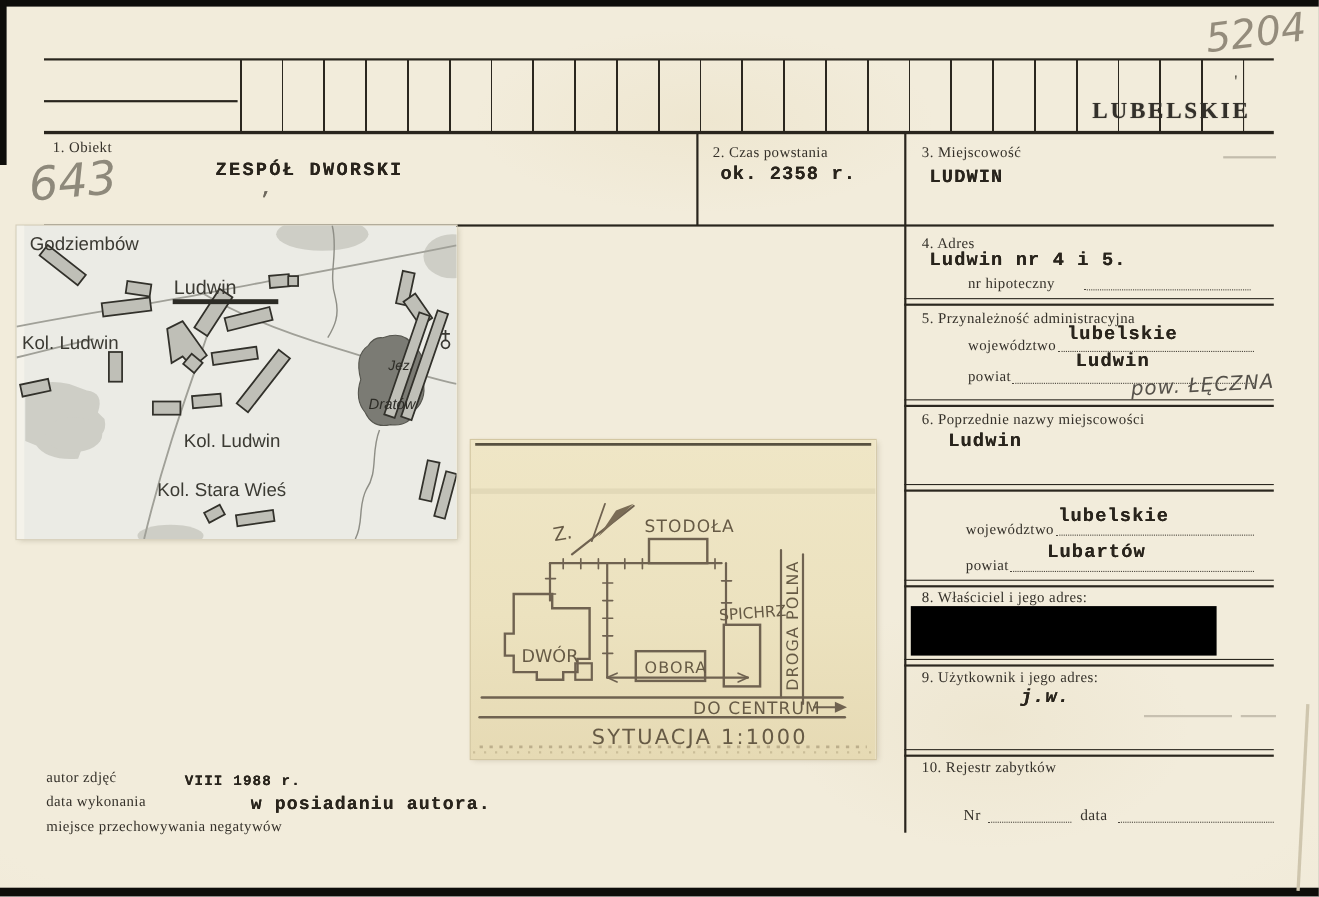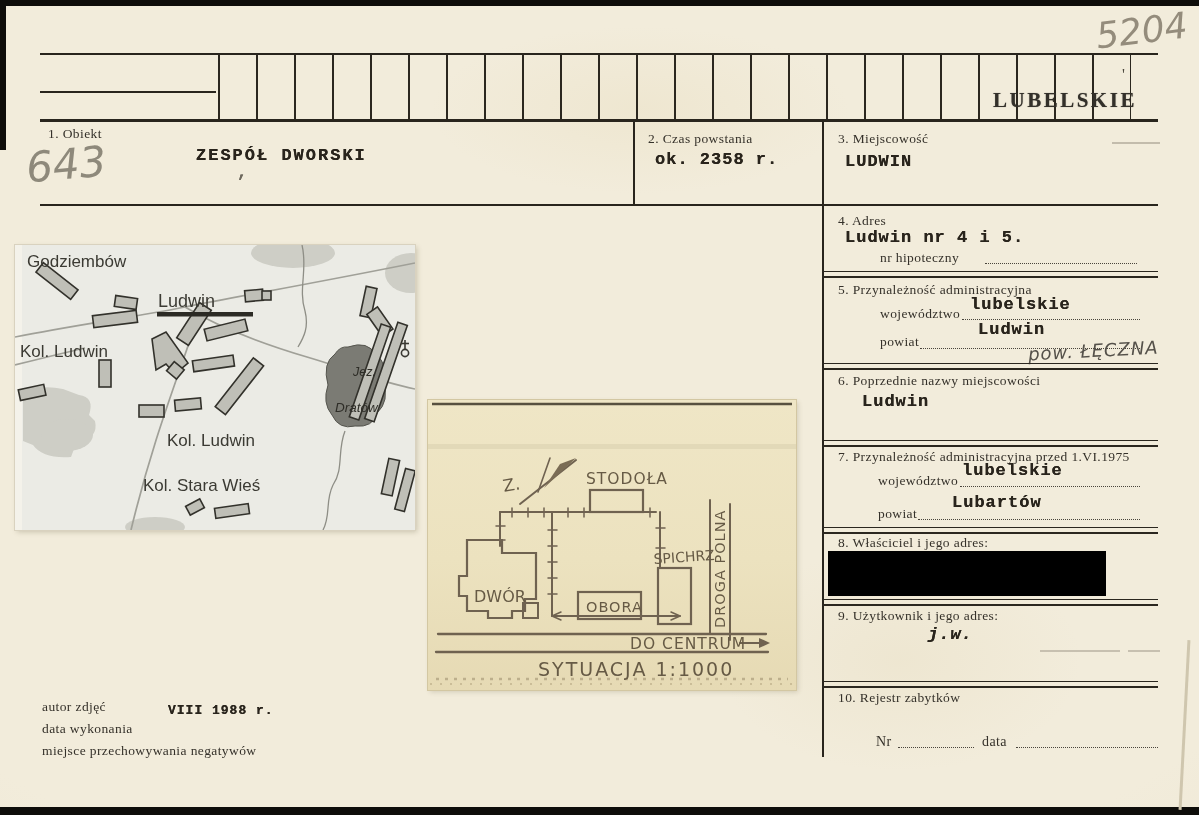--- a/index.html
+++ b/index.html
@@ -17,21 +17,21 @@
   .sep{position:absolute;left:822px;width:336px;height:4px;border-top:1px solid #2b271f;border-bottom:2px solid #2b271f;}
   .lab{position:absolute;font-family:"Liberation Serif","DejaVu Serif",serif;font-size:13.5px;color:#35312a;letter-spacing:.4px;white-space:nowrap;}
   .type{position:absolute;font-family:"Liberation Mono","DejaVu Sans Mono",monospace;font-weight:700;font-size:17px;color:#29241c;letter-spacing:1px;white-space:nowrap;text-shadow:0 0 .5px #29241c;}
   .dot{position:absolute;border-bottom:1.5px dotted #4a453c;height:1px;}
   .pencil{position:absolute;font-family:"DejaVu Sans",sans-serif;font-style:italic;color:#948c7c;white-space:nowrap;}
   .pen{position:absolute;font-family:"DejaVu Sans",sans-serif;font-style:italic;color:#55514a;white-space:nowrap;}
   .stamp{position:absolute;font-family:"Liberation Serif","DejaVu Serif",serif;font-weight:700;font-size:21px;letter-spacing:2.5px;color:#33302a;text-shadow:0 0 1px rgba(51,48,42,.55);white-space:nowrap;}
   .edge{position:absolute;background:#0e0d0a;}
   .tickstrip{position:absolute;left:218px;top:54px;width:913px;height:66px;
     background:repeating-linear-gradient(to right,#2b271f 0 1.6px,transparent 1.6px 38px);}
-  .photo{position:absolute;left:15px;top:205px;width:400px;height:285px;box-shadow:0 0 0 1px #d9d2bf, 2px 2px 5px rgba(80,70,40,.25);margin-top:40px;}
+  .photo{position:absolute;left:15px;top:205px;width:400px;height:285px;box-shadow:0 0 0 1px #d9d2bf, 2px 2px 5px rgba(80,70,40,.25);}
   .plan{position:absolute;left:428px;top:400px;width:368px;height:290px;
     background:linear-gradient(180deg,#efe6c6 0%,#ece2bf 55%,#e6dab4 100%);
     box-shadow:0 0 0 1px #d3c7a2, 2px 2px 5px rgba(80,70,40,.2);}
   svg text{user-select:none;}
 </style>
 </head>
 <body>
 
 <div id="card">
 
@@ -82,21 +82,20 @@
   <div class="dot" style="left:920px;top:347px;width:220px;"></div>
   <div class="pen" style="left:1028px;top:340px;font-size:18px;transform:rotate(-3deg);letter-spacing:1px;">pow. ŁĘCZNA</div>
 
   <div class="sep" style="top:363px;"></div>
 
   <div class="lab" style="left:838px;top:373px;">6.  Poprzednie nazwy miejscowości</div>
   <div class="type" style="left:862px;top:392px;">Ludwin</div>
 
   <div class="sep" style="top:440px;"></div>
 
-  <div class="lab" style="left:838px;top:449px;">7.  Przynależność administracyjna przed 1.VI.1975</div>
   <div class="type" style="left:962px;top:461px;">lubelskie</div>
   <div class="lab" style="left:878px;top:473px;">województwo</div>
   <div class="dot" style="left:960px;top:485px;width:180px;"></div>
   <div class="type" style="left:952px;top:493px;">Lubartów</div>
   <div class="lab" style="left:878px;top:506px;">powiat</div>
   <div class="dot" style="left:918px;top:518px;width:222px;"></div>
 
   <div class="sep" style="top:527px;"></div>
 
   <div class="lab" style="left:838px;top:535px;">8.  Właściciel i jego adres:</div>
@@ -234,14 +233,15 @@
         <text x="202" y="249" font-size="15.5" letter-spacing="1">DO CENTRUM</text>
         <text x="110" y="276" font-size="19" letter-spacing="2">SYTUACJA  1:1000</text>
       </g>
     </svg>
   </div>
 
   <div class="lab" style="left:42px;top:699px;">autor zdjęć</div>
   <div class="lab" style="left:42px;top:721px;">data wykonania</div>
   <div class="lab" style="left:42px;top:743px;">miejsce przechowywania negatywów</div>
   <div class="type" style="left:168px;top:703px;font-size:13px;">VIII 1988 r.</div>
+  <div class="type" style="left:228px;top:721px;font-size:16.5px;">w posiadaniu autora.</div>
 
 </div>
 
 </body></html>

